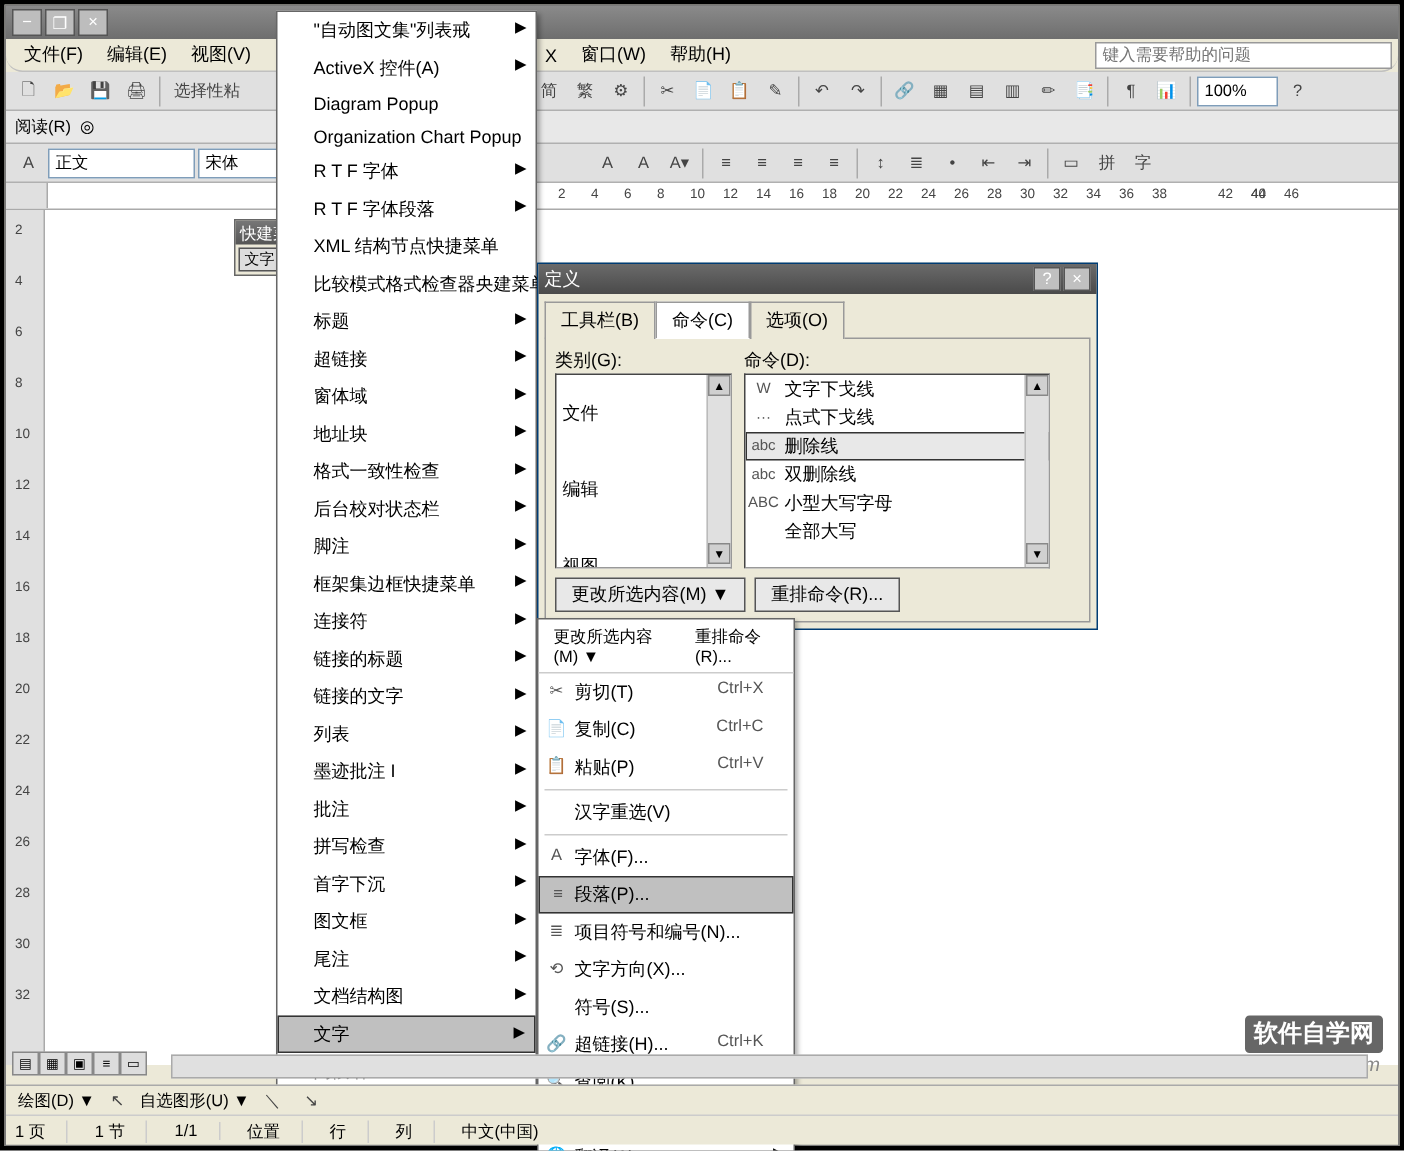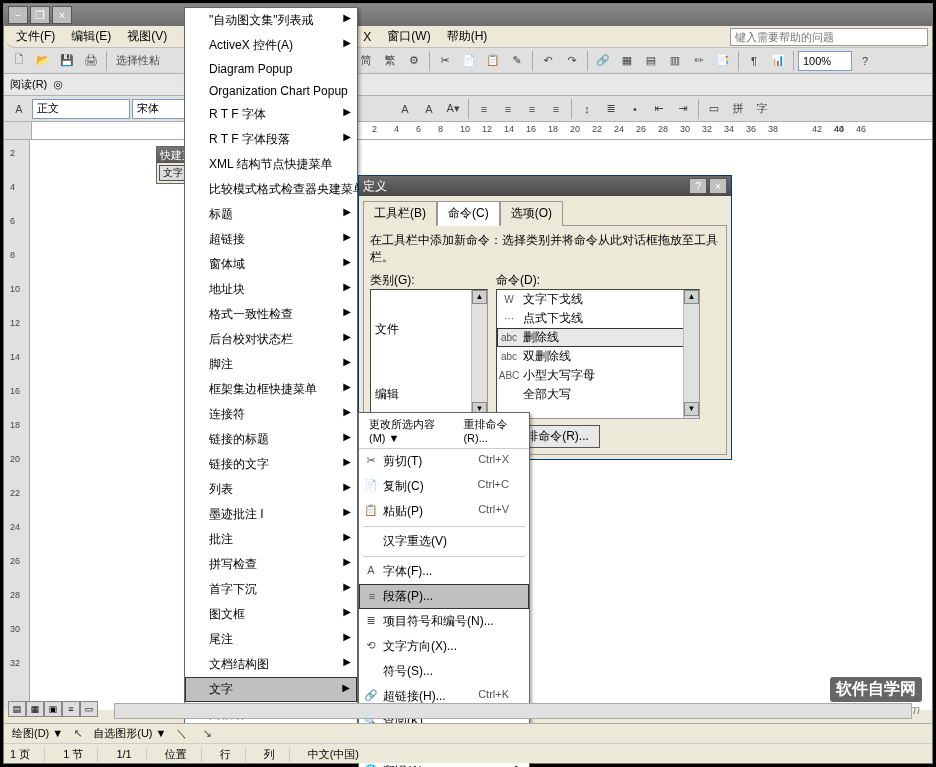--- a/index.html
+++ b/index.html
@@ -65,21 +65,21 @@
 .dlg .dtitle { height: 20px; background: linear-gradient(#6a6a6a,#4a4a4a); color: #fff; font-size: 12px; display: flex; align-items: center; padding: 0 4px; }
 .dlg .dtitle .dt { flex: 1; }
 .dlg .dclose, .dlg .dhelp { width: 18px; height: 16px; background: #c0c0c0; border: 1px solid #555; font-size: 11px; display: flex; align-items: center; justify-content: center; margin-left: 2px; }
 .dlg .tabs { display: flex; padding: 4px 4px 0 4px; gap: 0; font-size: 12px; }
 .dlg .tab { padding: 3px 10px; border: 1px solid #999; border-bottom: none; background: #ece9d8; position: relative; top: 1px; }
 .dlg .tab.active { background: #fff; border-bottom: 1px solid #fff; z-index: 1; }
 .dlg .tabbody { border: 1px solid #999; margin: 0 4px 4px 4px; padding: 6px; background: #ece9d8; font-size: 12px; }
 .dlg .hint { margin-bottom: 6px; line-height: 1.4; }
 .dlg .cols { display: flex; gap: 8px; }
 .dlg .listbox { width: 118px; height: 130px; border: 1px inset #999; background: #fff; overflow: hidden; font-size: 12px; position: relative; }
-.dlg .listbox .litem { padding: 17px 4px; margin-top: 14px; }
+.dlg .listbox .litem { padding: 17px 4px; }
 .dlg .listbox .litem.sel { background: #3169c6; color: #fff; }
 .dlg .listbox2 { width: 204px; height: 130px; border: 1px inset #999; background: #fff; overflow: hidden; font-size: 12px; position: relative; }
 .dlg .cmditem { display: flex; align-items: center; padding: 1px 4px; gap: 6px; }
 .dlg .cmditem.sel { border: 1px solid #333; background: #e8e8e8; padding: 0 3px; }
 .dlg .cmdicon { width: 16px; height: 14px; font-size: 10px; color: #555; display:flex;align-items:center;justify-content:center; }
 .dlg .scrollbar { position: absolute; right: 0; top: 0; width: 16px; height: 100%; background: #e0e0e0; border-left: 1px solid #bbb; }
 .dlg .sbtn { height: 14px; background: #d0d0d0; border: 1px solid #888; font-size: 8px; display: flex; align-items: center; justify-content: center; }
 .dlg .btnrow { display: flex; gap: 6px; margin-top: 6px; }
 .dlg .dbtn { padding: 2px 10px; border: 1px solid #555; background: #e8e8e8; font-size: 12px; }
 .dlg .footer { display: flex; gap: 8px; justify-content: flex-end; padding: 4px 8px 8px 8px; }
@@ -282,21 +282,20 @@
       <span class="dt">定义</span>
       <div class="dhelp">?</div>
       <div class="dclose">×</div>
     </div>
     <div class="tabs">
       <div class="tab">工具栏(B)</div>
       <div class="tab active">命令(C)</div>
       <div class="tab">选项(O)</div>
     </div>
     <div class="tabbody">
-      <div class="hint">在工具栏中添加新命令：选择类别并将命令从此对话框拖放至工具栏。</div>
       <div class="cols">
         <div>
           <div>类别(G):</div>
           <div class="listbox" id="catlist">
             <div class="litem">文件</div>
               <div class="litem">编辑</div>
               <div class="litem">视图</div>
               <div class="litem">插入</div>
               <div class="litem sel">格式</div>
               <div class="litem">工具</div>

